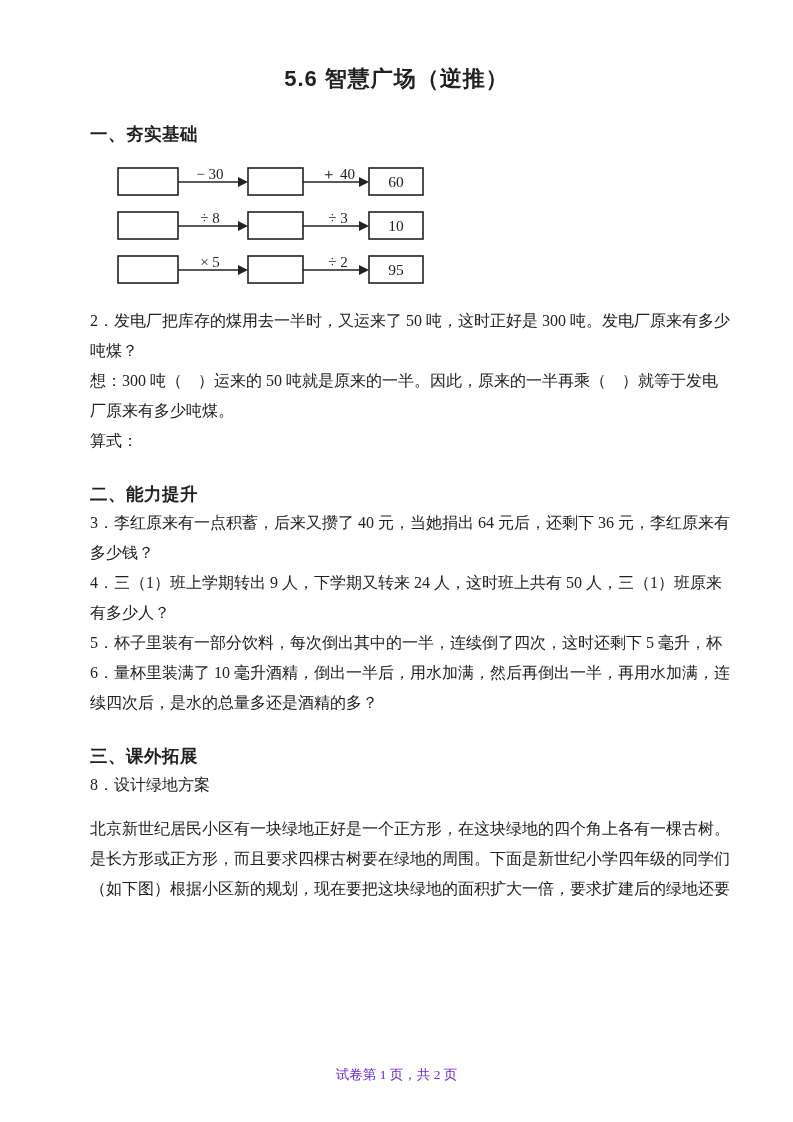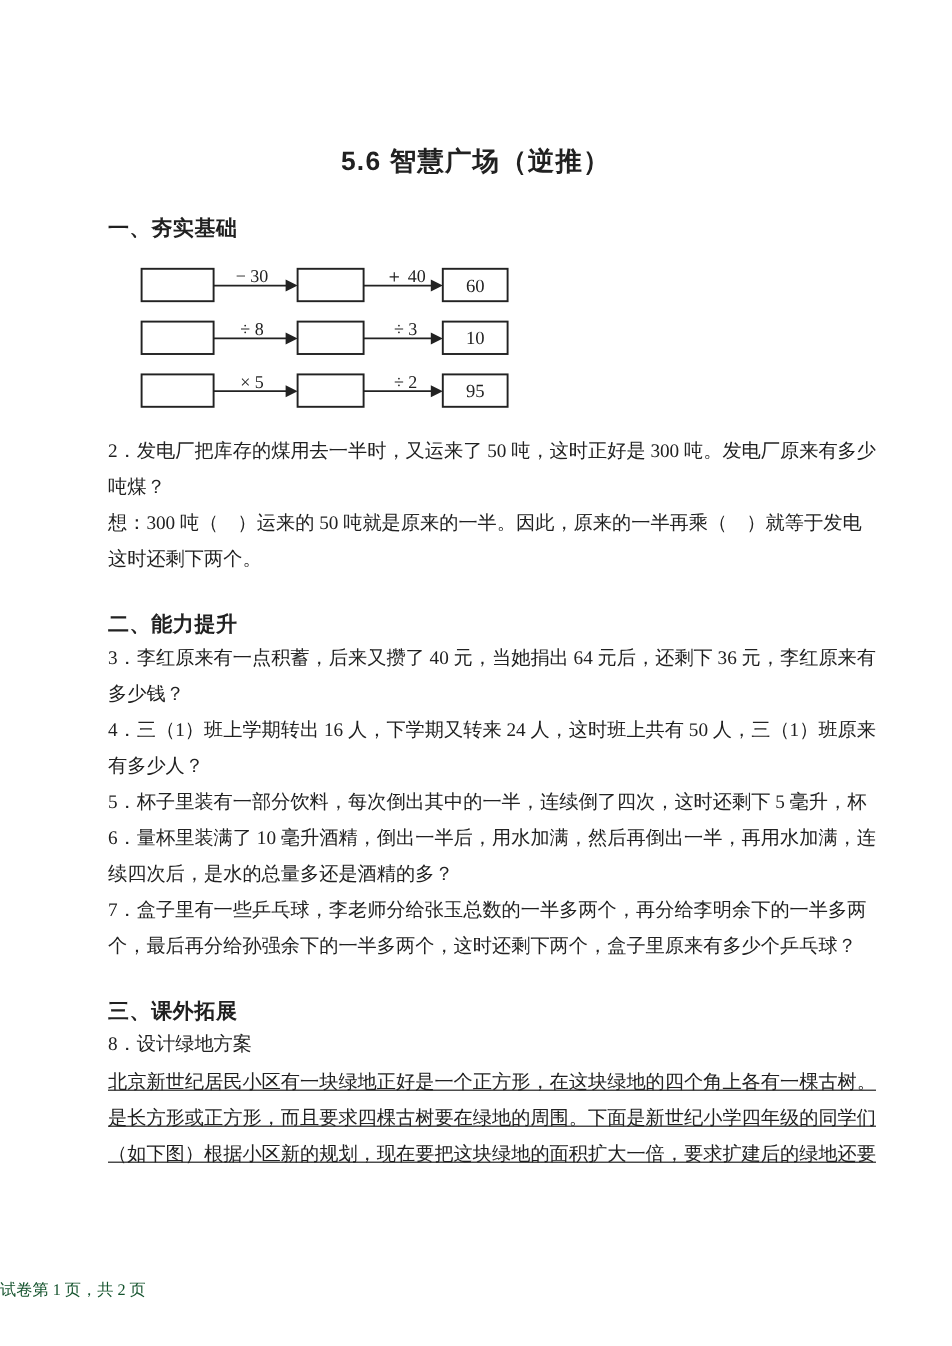--- a/index.html
+++ b/index.html
@@ -11,42 +11,42 @@
     overflow:hidden;
     font-family:"Liberation Serif","DejaVu Serif",serif;
     color:#212121;
   }
   .doc {
     position:absolute;
     left:90px; top:0;
     width:613px;
   }
   .title {
-    margin-top:118px;
+    margin-top:62px;
     text-align:center;
     font-family:"Liberation Sans","DejaVu Sans",sans-serif;
     font-weight:bold;
     font-size:22px;
     line-height:34px;
     letter-spacing:1px;
   }
   .heading {
     margin-top:24px;
     font-family:"Liberation Sans","DejaVu Sans",sans-serif;
     font-weight:bold;
     font-size:17.5px;
     line-height:28px;
     letter-spacing:0.5px;
   }
   .para .line {
     font-size:16px;
     line-height:30px;
     white-space:nowrap;
   }
-  .para.spaced { margin-top:2px;text-decoration:underline; }
+  .para.spaced { margin-top:14px; }
   .flowchart {
     display:block;
     margin:14px 0 8px 20px;
   }
   .flowchart rect {
     fill:#ffffff;
     stroke:#222222;
     stroke-width:1.6;
   }
   .flowchart line {
@@ -57,23 +57,24 @@
   .flowchart text {
     font-family:"Liberation Serif","DejaVu Serif",serif;
     font-size:15px;
     fill:#222222;
   }
   .flowchart text.result { font-size:15.5px; }
   .footer {
     position:absolute;
     left:0; top:1062px;
     width:100%;
+    text-align:center;
     font-size:13.5px;
     line-height:26px;
-    color:#14532d;
+    color:#6d28d9;
   }
 </style>
 </head>
 <body>
 
 <div class="page">
   <div class="doc">
     <div class="title">5.6 智慧广场（逆推）</div>
     <div id="blocks">
         <div class="heading">一、夯实基础</div>
@@ -114,41 +115,40 @@
             <rect x="259" y="94" width="54" height="27"></rect>
             <text x="286" y="113" text-anchor="middle" class="result">95</text>
           </g>
         </svg>
         <div class="para">
           <div class="line">2．发电厂把库存的煤用去一半时，又运来了 50 吨，这时正好是 300 吨。发电厂原来有多少</div>
           <div class="line">吨煤？</div>
         </div>
         <div class="para">
           <div class="line">想：300 吨（　）运来的 50 吨就是原来的一半。因此，原来的一半再乘（　）就等于发电</div>
-          <div class="line">这时还剩下两个。</div>
+          <div class="line">厂原来有多少吨煤。</div>
+        </div>
+        <div class="para">
+          <div class="line">算式：</div>
         </div>
         <div class="heading">二、能力提升</div>
         <div class="para">
           <div class="line">3．李红原来有一点积蓄，后来又攒了 40 元，当她捐出 64 元后，还剩下 36 元，李红原来有</div>
           <div class="line">多少钱？</div>
         </div>
         <div class="para">
-          <div class="line">4．三（1）班上学期转出 16 人，下学期又转来 24 人，这时班上共有 50 人，三（1）班原来</div>
+          <div class="line">4．三（1）班上学期转出 9 人，下学期又转来 24 人，这时班上共有 50 人，三（1）班原来</div>
           <div class="line">有多少人？</div>
         </div>
         <div class="para">
           <div class="line">5．杯子里装有一部分饮料，每次倒出其中的一半，连续倒了四次，这时还剩下 5 毫升，杯</div>
         </div>
         <div class="para">
           <div class="line">6．量杯里装满了 10 毫升酒精，倒出一半后，用水加满，然后再倒出一半，再用水加满，连</div>
           <div class="line">续四次后，是水的总量多还是酒精的多？</div>
-        </div>
-        <div class="para">
-          <div class="line">7．盒子里有一些乒乓球，李老师分给张玉总数的一半多两个，再分给李明余下的一半多两</div>
-          <div class="line">个，最后再分给孙强余下的一半多两个，这时还剩下两个，盒子里原来有多少个乒乓球？</div>
         </div>
         <div class="heading">三、课外拓展</div>
         <div class="para">
           <div class="line">8．设计绿地方案</div>
         </div>
         <div class="para spaced">
           <div class="line">北京新世纪居民小区有一块绿地正好是一个正方形，在这块绿地的四个角上各有一棵古树。</div>
           <div class="line">是长方形或正方形，而且要求四棵古树要在绿地的周围。下面是新世纪小学四年级的同学们</div>
           <div class="line">（如下图）根据小区新的规划，现在要把这块绿地的面积扩大一倍，要求扩建后的绿地还要</div>
         </div>

